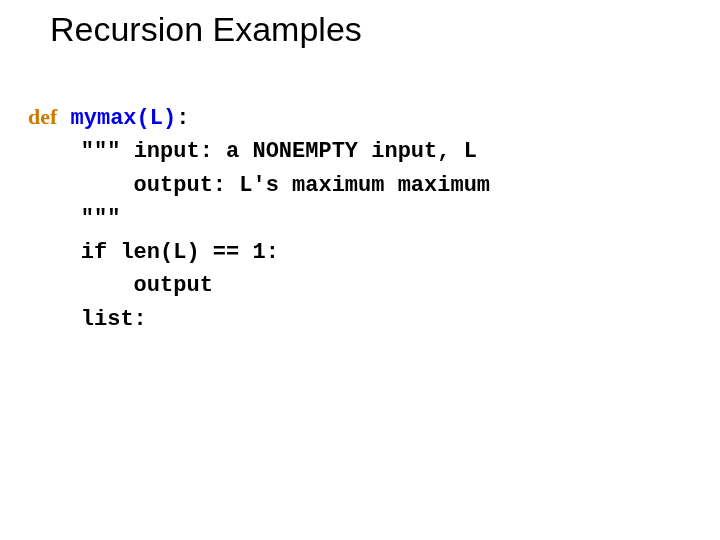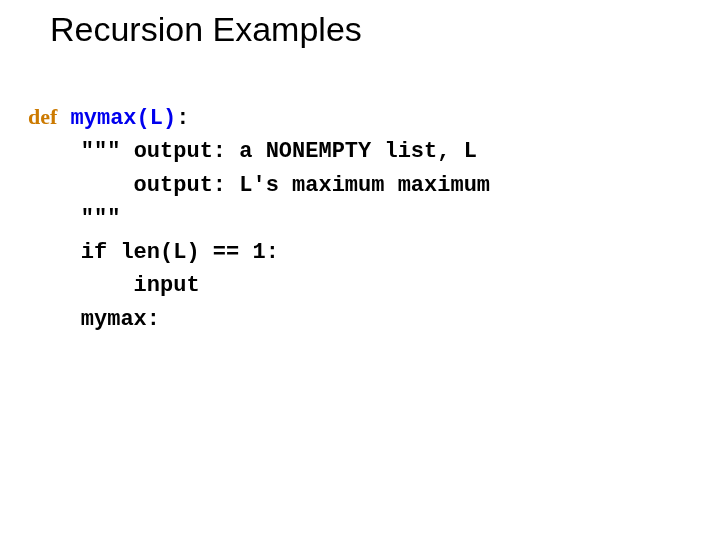--- a/index.html
+++ b/index.html
@@ -42,20 +42,20 @@
   .ctrl { color: #000; font-weight: bold; margin-top: 28px; }
 </style>
 </head>
 <body>
 
 <div class="slide">
 
   <div class="title">Recursion Examples</div>
 
   <div class="code-block"><span class="kw">def</span> <span class="fn">mymax(L)</span><span class="body">:</span>
-<span class="body">    """ </span><span class="body">output: a NONEMPTY list, L</span>
+<span class="body">    """ </span><span class="body">input: a NONEMPTY input, L</span>
 <span class="body">        output: L's maximum maximum</span>
 <span class="body">    """</span>
 <span class="ctrl">    if len(L) == 1:</span>
-<span class="ctrl">        input</span>
-<span class="ctrl">    mymax:</span></div>
+<span class="ctrl">        output</span>
+<span class="ctrl">    list:</span></div>
 
 </div>
 
 </body></html>

